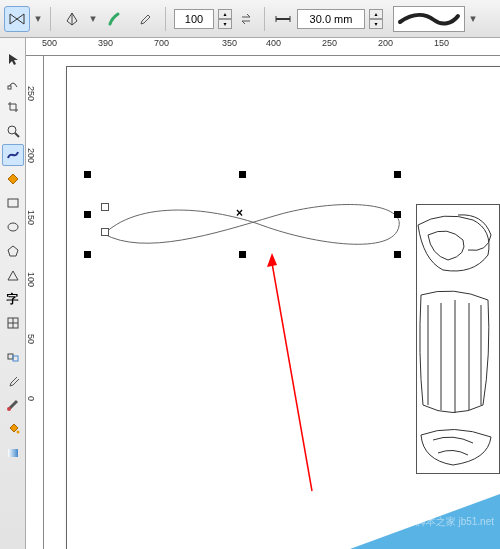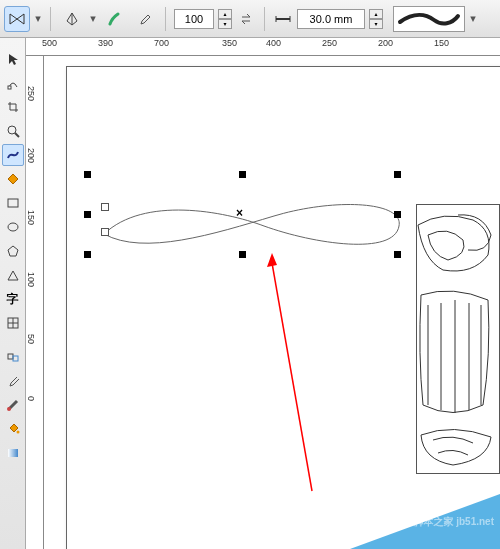--- a/index.html
+++ b/index.html
@@ -29,21 +29,21 @@
   
   .selection-handle { position:absolute; width:7px; height:7px; background:#000; }
   .node-handle { position:absolute; width:8px; height:8px; background:#fff; border:1px solid #555; }
   .center-x { position:absolute; font-weight:bold; font-size:12px; font-family:Arial; }
   
   .arrow { position:absolute; }
   
   .watermark { position:absolute; right:0; bottom:0; width:150px; height:55px; }
   .wm-tri { position:absolute; right:0; bottom:0; width:0; height:0; border-right:150px solid #3da6e0; border-top:55px solid transparent; opacity:.85; }
   .wm-text { position:absolute; right:6px; bottom:4px; color:#fff; font-size:12px; white-space:nowrap; text-align:right; }
-  .wm-sub { position:absolute; right:6px; bottom:20px; color:#fff; font-size:10px; opacity:.5;font-weight:bold; }
+  .wm-sub { position:absolute; right:6px; bottom:20px; color:#fff; font-size:10px; opacity:.5; }
   
   .clippanel { position:absolute; right:0; top:148px; width:84px; height:270px; border:1px solid #555; background:#fff; overflow:hidden; }
 </style>
 </head>
 <body>
 
 <div class="topbar">
   <div class="tb-btn active">
     <svg width="18" height="18">
         <path d="M2 4 L16 14 L16 4 L2 14 Z" fill="none" stroke="#333" stroke-width="1"></path>

